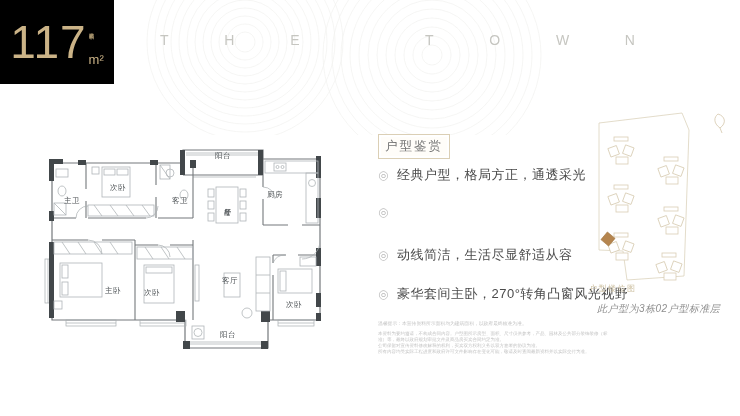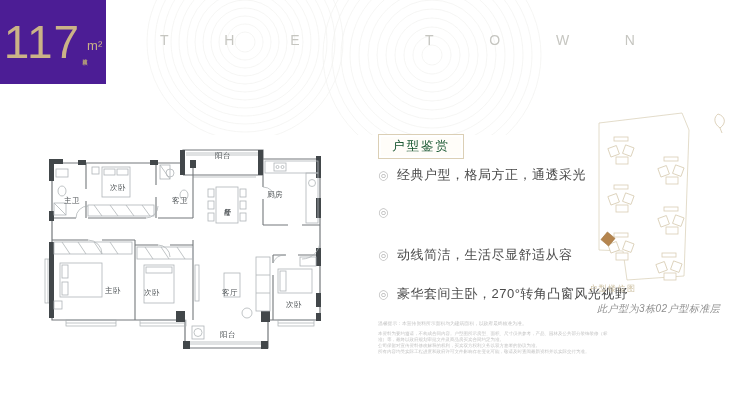--- a/index.html
+++ b/index.html
@@ -1,41 +1,41 @@
 <!DOCTYPE html>
 <html><head>
 <meta charset="utf-8">
 <style>
   html,body{margin:0;padding:0;background:#ffffff;}
   #stage{position:relative;width:740px;height:416px;background:#ffffff;overflow:hidden;
          font-family:"Liberation Sans","DejaVu Sans",sans-serif;}
 
   
-  .area-badge{position:absolute;left:0;top:0;width:106px;height:84px;background:#4c1d95;
-              display:flex;align-items:center;justify-content:center;text-align:right;}
+  .area-badge{position:absolute;left:0;top:0;width:114px;height:84px;background:#000000;
+              display:flex;align-items:center;justify-content:center;}
   .area-badge .num{font-size:46px;line-height:1;color:#cbb387;font-weight:400;letter-spacing:1px;}
-  .area-badge .side{display:flex;flex-direction:row;align-items:flex-start;margin-left:2px;margin-top:10px;}
+  .area-badge .side{display:flex;flex-direction:column;align-items:flex-start;margin-left:2px;margin-top:10px;}
   .area-badge .vlabel{writing-mode:vertical-rl;font-size:5px;color:#b7a278;letter-spacing:1px;line-height:1;height:22px;}
   .area-badge .unit{font-size:13px;color:#cbb387;margin-top:2px;}
 
   
   .circles{position:absolute;left:0;top:0;width:740px;height:135px;pointer-events:none;}
   .brand{position:absolute;left:160px;top:32px;width:475px;display:flex;justify-content:space-between;
          color:#c6c6c1;font-size:14px;font-weight:400;}
   .brand .sp{width:14px;}
 
   
   .floorplan{position:absolute;left:28px;top:143px;width:338px;height:212px;}
   .room-label{position:absolute;transform:translate(-50%,-50%);font-size:7.5px;color:#4e5356;
               white-space:nowrap;letter-spacing:0.5px;}
   .room-label.vert{writing-mode:vertical-rl;letter-spacing:1px;}
 
   
-  .detail-title{position:absolute;left:378px;top:134px;border:1px solid #dbcfb5;color:#14532d;
-                font-size:12.5px;letter-spacing:2px;padding:3px 13px;background:#fffdf9;
+  .detail-title{position:absolute;left:378px;top:134px;border:1px solid #dbcfb5;color:#737373;
+                font-size:12.5px;letter-spacing:2px;padding:3px 6px;background:#fffdf9;
                 box-shadow:0 0 0 2px #ffffff inset;}
   .bullet{position:absolute;left:378px;display:flex;align-items:center;color:#4a4a4a;font-size:13px;
           letter-spacing:0.5px;white-space:nowrap;}
   .bullet .b-icon{color:#bcbcbc;font-size:12px;margin-right:8px;line-height:1;}
 
   
   .sitemap{position:absolute;left:587px;top:108px;width:150px;height:180px;}
   .site-caption{position:absolute;left:589px;top:283px;font-size:8px;color:#cfc2a4;letter-spacing:1.5px;}
   .site-note{position:absolute;left:597px;top:302px;font-size:10px;color:#8f8f8f;letter-spacing:0.5px;font-style:italic;}
 
@@ -232,21 +232,21 @@
     </svg>
     
     <div class="room-label" style="left:195px;top:13px;">阳台</div>
     <div class="room-label" style="left:90px;top:45px;">次卧</div>
     <div class="room-label" style="left:44px;top:58px;">主卫</div>
     <div class="room-label" style="left:152px;top:58px;">客卫</div>
     <div class="room-label vert" style="left:199px;top:60px;">餐厅</div>
     <div class="room-label" style="left:247px;top:52px;">厨房</div>
     <div class="room-label" style="left:58px;top:148px;margin-left:27px;">主卧</div>
     <div class="room-label" style="left:124px;top:150px;">次卧</div>
-    <div class="room-label" style="left:202px;top:150px;">客厅</div>
+    <div class="room-label" style="left:202px;top:138px;">客厅</div>
     <div class="room-label" style="left:266px;top:162px;">次卧</div>
     <div class="room-label" style="left:200px;top:192px;">阳台</div>
   </div>
 
   <div class="detail-title">户型鉴赏</div>
 
   <div class="bullet" style="top:166px;">
     <span class="b-icon">◎</span>
     <span>经典户型，格局方正，通透采光</span>
   </div>

